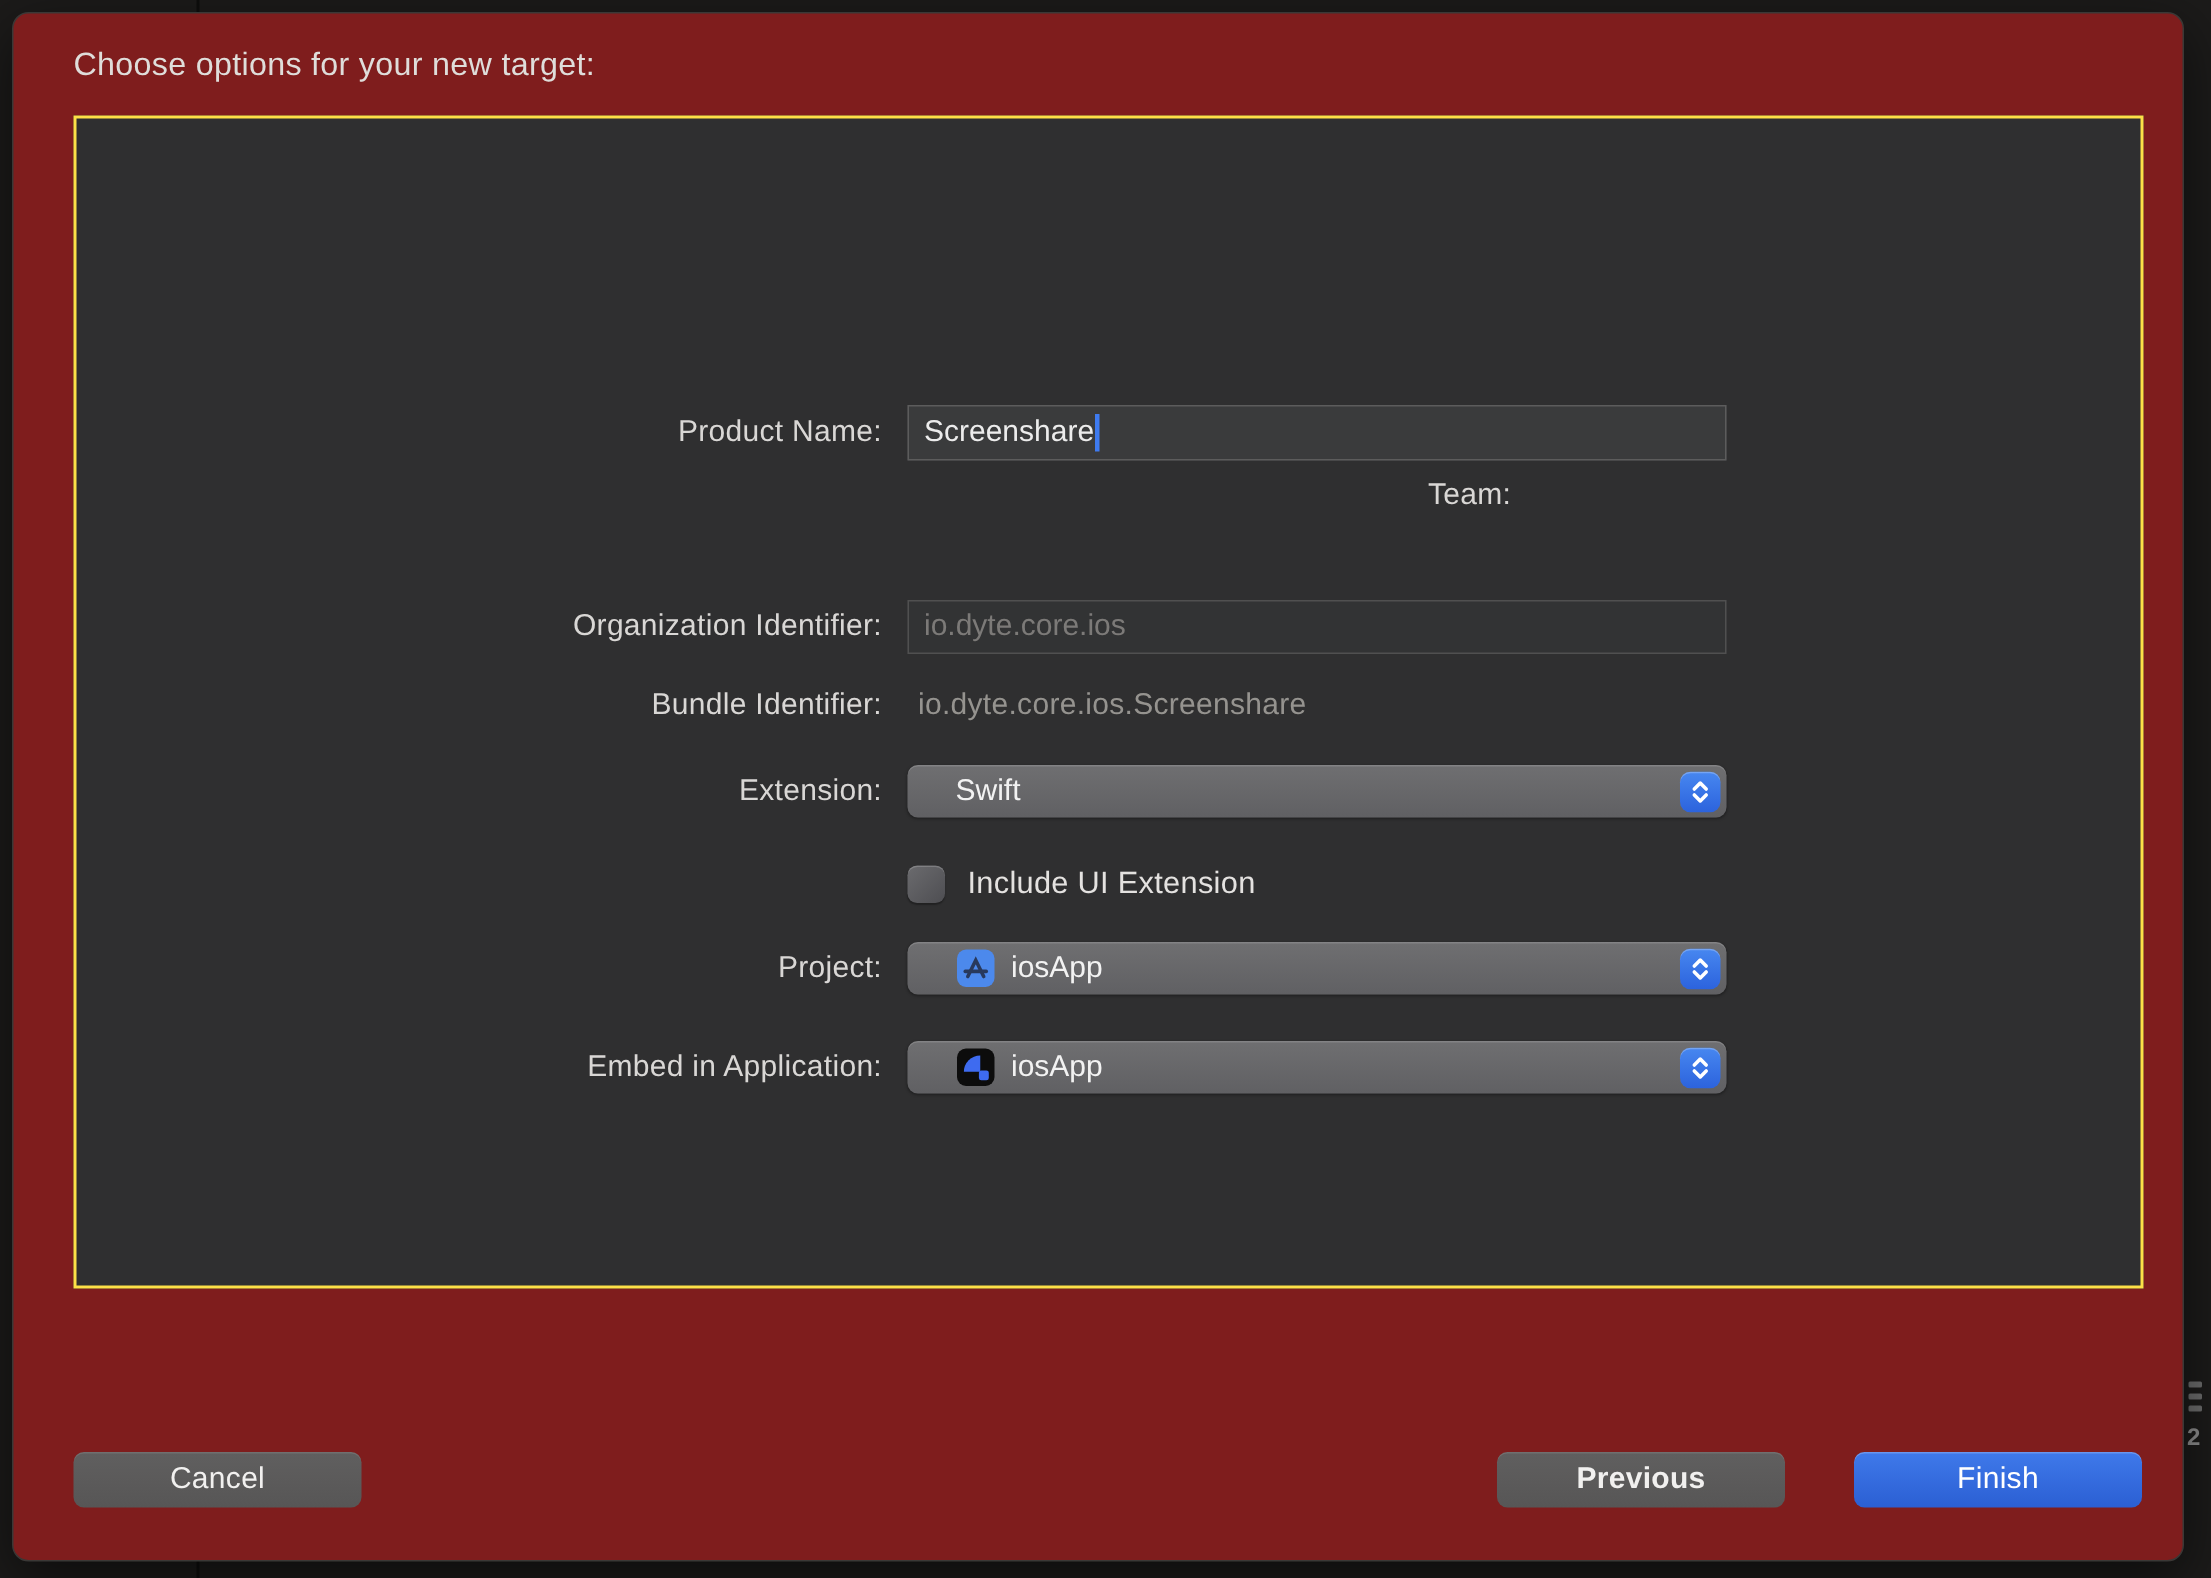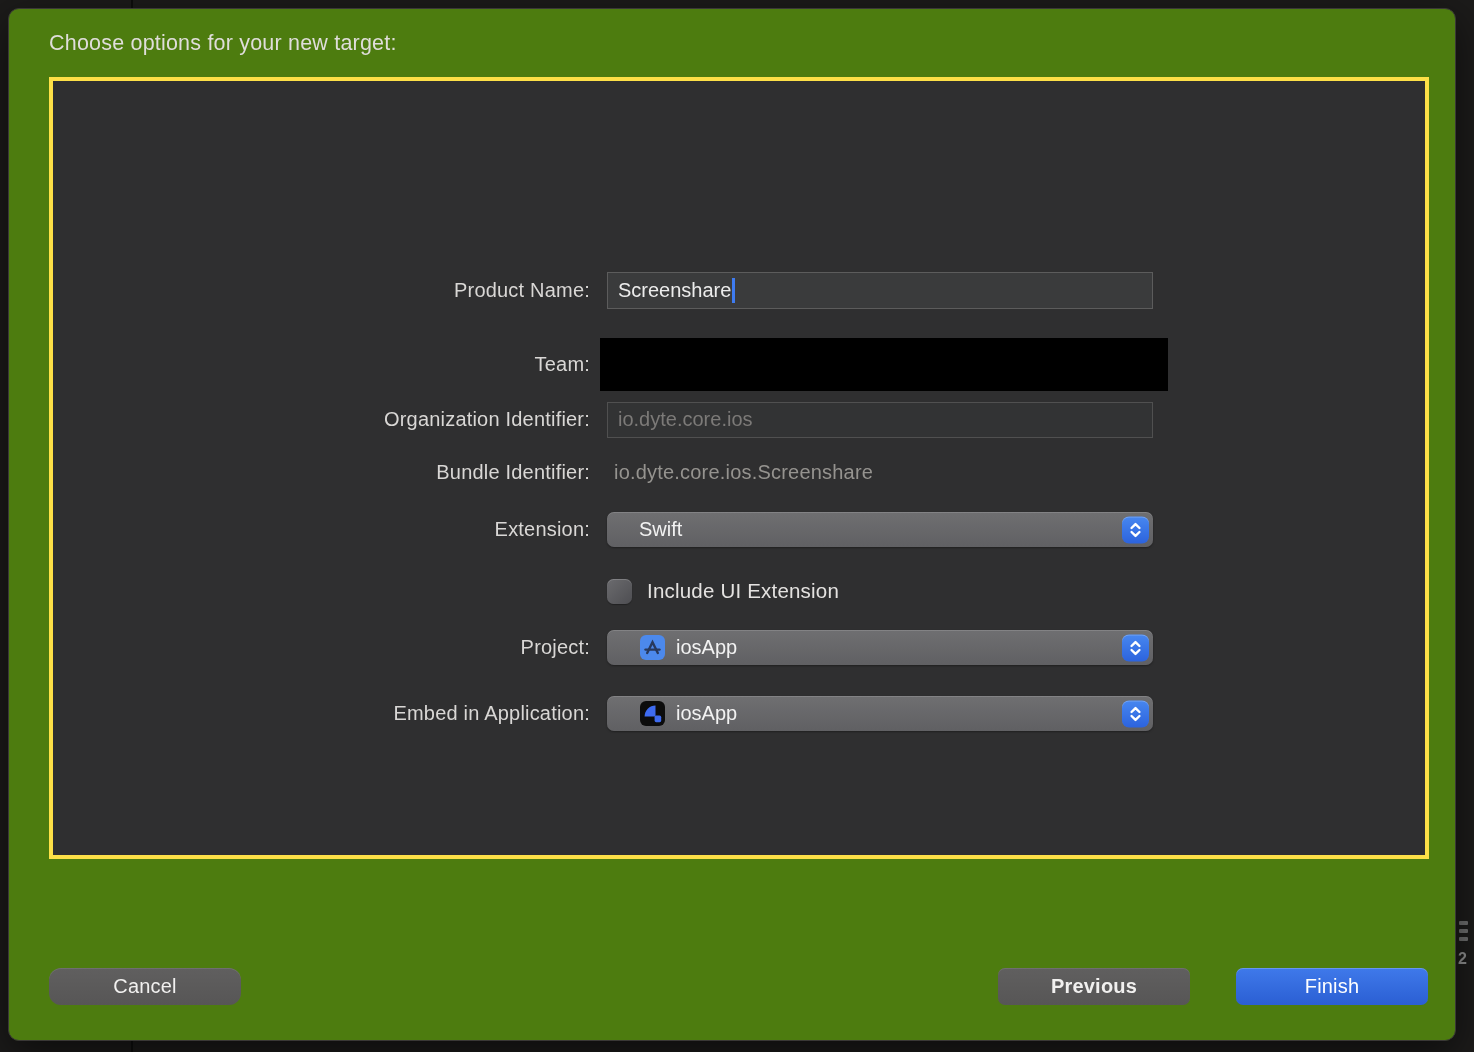--- a/index.html
+++ b/index.html
@@ -13,32 +13,32 @@
 
   
   .backdrop { position:absolute; inset:0; background:#1c1b1a; }
   .bg-divider { position:absolute; left:131px; top:0; width:2px; height:100%; background:#0e0e0d; }
   .bg-mark { position:absolute; background:#6d6d6d; border-radius:1px; }
   .bg-glyph { position:absolute; color:#8f8f8f; font-size:16px; font-weight:bold; }
 
   
   .sheet {
     position:absolute; left:8px; top:8px; width:1448px; height:1033px;
-    background:#4d7c0f; border:1px solid #3a3836; border-radius:11px;
+    background:#7f1d1d; border:1px solid #3a3836; border-radius:11px;
     box-shadow:0 12px 40px rgba(0,0,0,.55);
   }
   .sheet-title {
     position:absolute; left:40px; top:22px;
     font-size:21.5px; color:#dfddda; letter-spacing:.2px;
   }
 
   
   .panel {
     position:absolute; left:40px; top:68px; width:1380px; height:782px;
-    background:#2f2f30; border:4px solid #fde047;
+    background:#2f2f30; border:2px solid #fde047;
   }
 
   .row { position:absolute; left:0; width:100%; display:flex; align-items:center; }
   .lbl {
     width:537px; flex:0 0 537px; text-align:right;
     font-size:20px; color:#d9d7d5; letter-spacing:.2px;
   }
   .ctl { margin-left:17px; }
 
   
@@ -115,21 +115,21 @@
   <div class="panel">
 
     <div class="row" style="top:190px; height:39px;">
       <div class="lbl">Product Name:</div>
       <div class="ctl field">
         <span>Screenshare</span>
         <span class="caret"></span>
       </div>
     </div>
 
-    <div class="row" style="top:257px; height:53px;">
+    <div class="row" style="top:240px; height:53px;flex-direction:column;">
       <div class="lbl">Team:</div>
       <div class="ctl redacted" style="margin-left:10px;"></div>
     </div>
 
     <div class="row" style="top:320px; height:37px;">
       <div class="lbl">Organization Identifier:</div>
       <input class="ctl field-plain" placeholder="io.dyte.core.ios" style="">
     </div>
 
     <div class="row" style="top:376px; height:30px;">
@@ -193,17 +193,17 @@
           <svg width="19" height="19" viewBox="0 0 24 24" fill="none" stroke="#ffffff" stroke-width="3" stroke-linecap="round" stroke-linejoin="round">
             <path d="M7 9.5 L12 4.5 L17 9.5"></path>
               <path d="M7 14.5 L12 19.5 L17 14.5"></path>
           </svg>
         </span>
       </div>
     </div>
 
   </div>
 
-  <button class="btn btn-gray" style="left:40px;border-radius:12px;">Cancel</button>
+  <button class="btn btn-gray" style="left:40px;">Cancel</button>
   <button class="btn btn-gray" style="left:989px;font-weight:bold;">Previous</button>
   <button class="btn btn-blue" style="left:1227px;">Finish</button>
 
 </div>
 
 </body></html>

